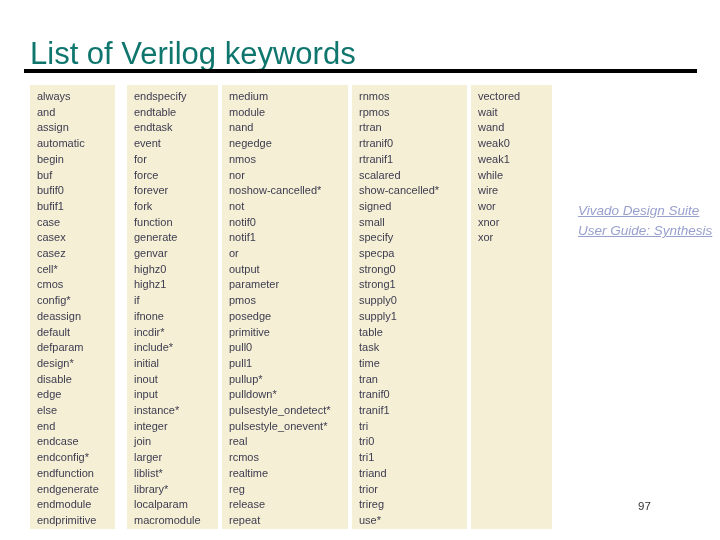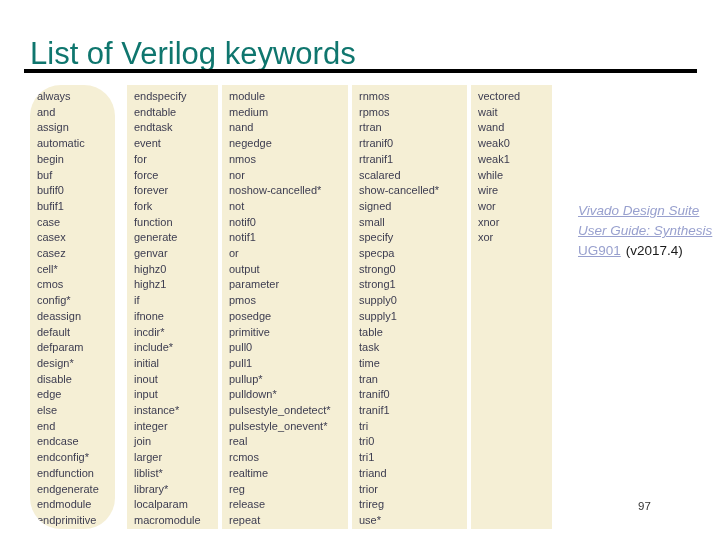--- a/index.html
+++ b/index.html
@@ -40,21 +40,21 @@
     display: flex;
     gap: 4px;
   }
   .kw-col {
     background: #f5efd5;
     height: 444px;
     box-sizing: border-box;
     padding: 4px 0 0 7px;
     overflow: hidden;
   }
-  .kw-col-1 { width: 85px; border-radius: 31px; }
+  .kw-col-1 { width: 85px; }
   .kw-col-2 { width: 91px; margin-left: 8px; }
   .kw-col-3 { width: 126px; }
   .kw-col-4 { width: 115px; }
   .kw-col-5 { width: 81px; }
   .kw {
     font-size: 11px;
     line-height: 15.7px;
     color: #3c3c50;
     white-space: nowrap;
   }
@@ -152,22 +152,22 @@
         <div class="kw">instance*</div>
         <div class="kw">integer</div>
         <div class="kw">join</div>
         <div class="kw">larger</div>
         <div class="kw">liblist*</div>
         <div class="kw">library*</div>
         <div class="kw">localparam</div>
         <div class="kw">macromodule</div>
       </div>
     <div class="kw-col kw-col-3">
+        <div class="kw">medium</div>
         <div class="kw">module</div>
-        <div class="kw">medium</div>
         <div class="kw">nand</div>
         <div class="kw">negedge</div>
         <div class="kw">nmos</div>
         <div class="kw">nor</div>
         <div class="kw">noshow-cancelled*</div>
         <div class="kw">not</div>
         <div class="kw">notif0</div>
         <div class="kw">notif1</div>
         <div class="kw">or</div>
         <div class="kw">output</div>
@@ -232,20 +232,17 @@
       </div>
   </div>
 
   <div class="citation">
     <div>
       <span class="cite-link italic">Vivado Design Suite</span>
     </div>
     <div>
       <span class="cite-link italic">User Guide: Synthesis</span>
     </div>
-    <div>
-      <span class="cite-link">UG901</span><span class="cite-version">(v2017.4)</span>
-    </div>
   </div>
 
   <div class="page-number">97</div>
 
 </div>
 
 </body></html>

